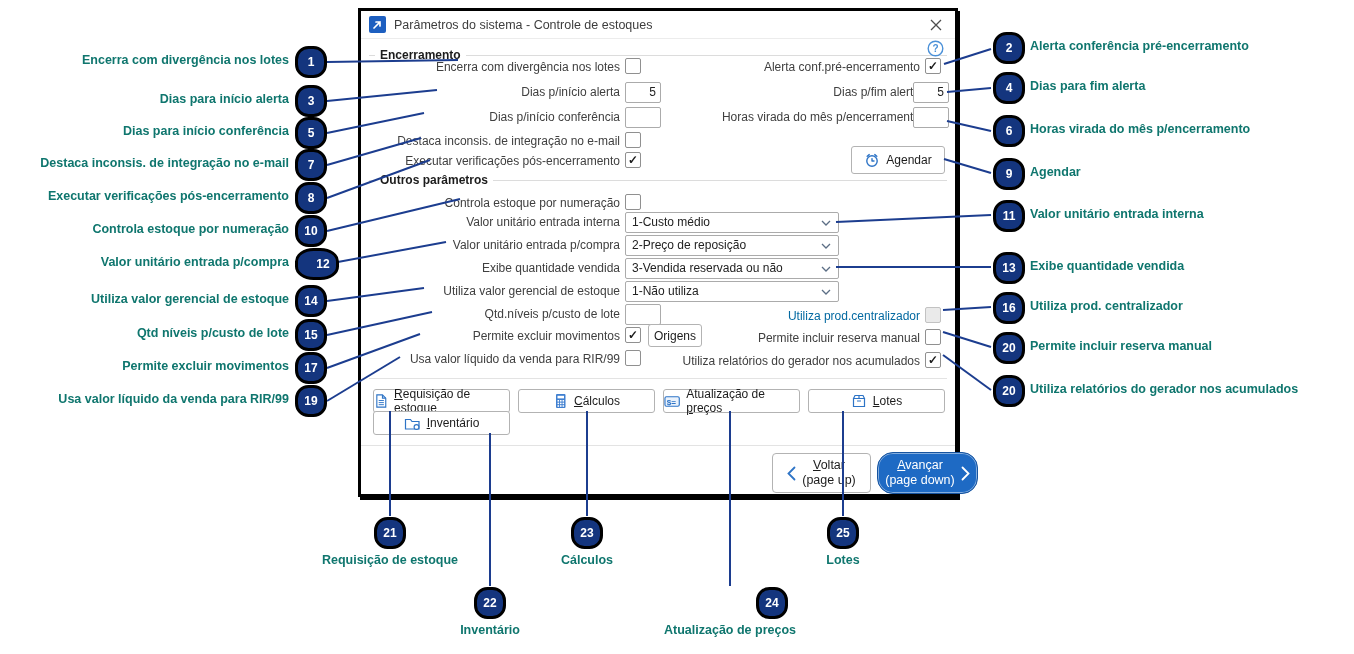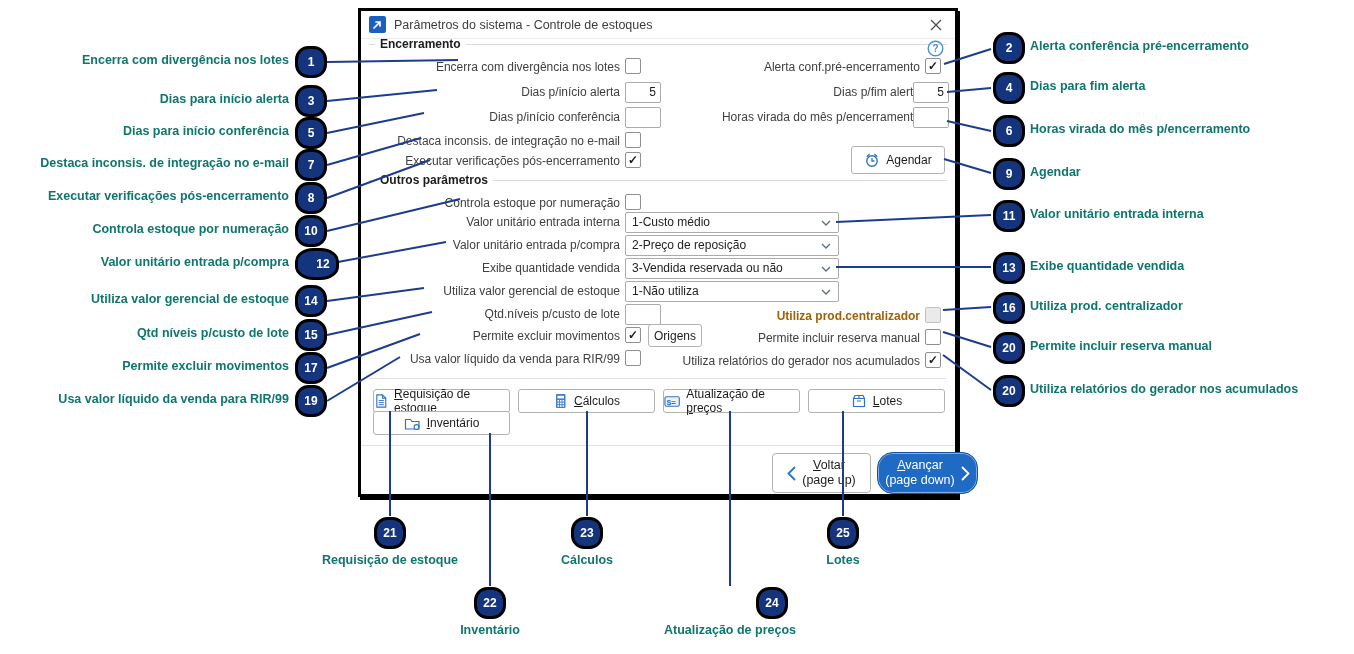--- a/index.html
+++ b/index.html
@@ -15,21 +15,21 @@
   .title-text{margin-left:8px;font-size:12.5px;color:#3d3d3d;white-space:nowrap;}
   .close-btn{position:absolute;right:10px;top:5px;width:18px;height:18px;display:flex;
              align-items:center;justify-content:center;cursor:default;}
 
   .group-hd{position:absolute;left:8px;width:578px;display:flex;align-items:center;gap:5px;}
   .group-hd .stub{width:6px;height:1px;background:#dcdcdc;}
   .group-hd .txt{font-weight:bold;font-size:12px;color:#1c1c1c;white-space:nowrap;}
   .group-hd .line{flex:1;height:1px;background:#dcdcdc;}
 
   .flabel{position:absolute;font-size:12px;color:#404040;white-space:nowrap;}
-  .flabel.dim{color:#a16207;font-weight:bold;}
+  .flabel.dim{color:#0369a1;}
 
   .cb{position:absolute;width:14px;height:14px;border:1px solid #909090;border-radius:2px;
       background:#fff;display:flex;align-items:center;justify-content:center;}
   .cb.checked::before{content:"✓";font-size:12px;font-weight:bold;color:#1a1a1a;line-height:1;}
   .cb.disabled{background:#eaeaea;border-color:#c2c2c2;}
 
   .tbox{position:absolute;width:30px;height:19px;border:1px solid #ababab;border-radius:2px;
         background:#fff;font-size:12px;color:#222;text-align:right;padding-right:4px;
         line-height:19px;}
   .dd{position:absolute;width:206px;height:19px;border:1px solid #ababab;border-radius:2px;
@@ -68,21 +68,21 @@
         <path d="M5 12 L11 6 M7 6 h4 v4" stroke="#fff" stroke-width="1.7" fill="none" stroke-linecap="round"></path>
       </svg>
       <span class="title-text">Parâmetros do sistema - Controle de estoques</span>
       <span class="close-btn">
         <svg width="12" height="12" viewBox="0 0 12 12">
           <path d="M1 1 L11 11 M11 1 L1 11" stroke="#4d4d4d" stroke-width="1.3"></path>
         </svg>
       </span>
     </div>
 
-    <div class="group-hd" style="top:26px;text-align:center;">
+    <div class="group-hd" style="top:37px;text-align:center;">
       <span class="stub"></span>
       <span class="txt">Encerramento</span>
       <span class="line"></span>
     </div>
     <svg style="position:absolute;left:566px;top:29px;" width="17" height="17" viewBox="0 0 17 17">
       <circle cx="8.5" cy="8.5" r="7.3" fill="none" stroke="#4a90d8" stroke-width="1.4"></circle>
       <text x="8.5" y="12" text-anchor="middle" font-size="10" font-weight="bold" fill="#4a90d8">?</text>
     </svg>
 
     <div class="flabel" style="right:335px;top:49px;">Encerra com divergência nos lotes</div>

